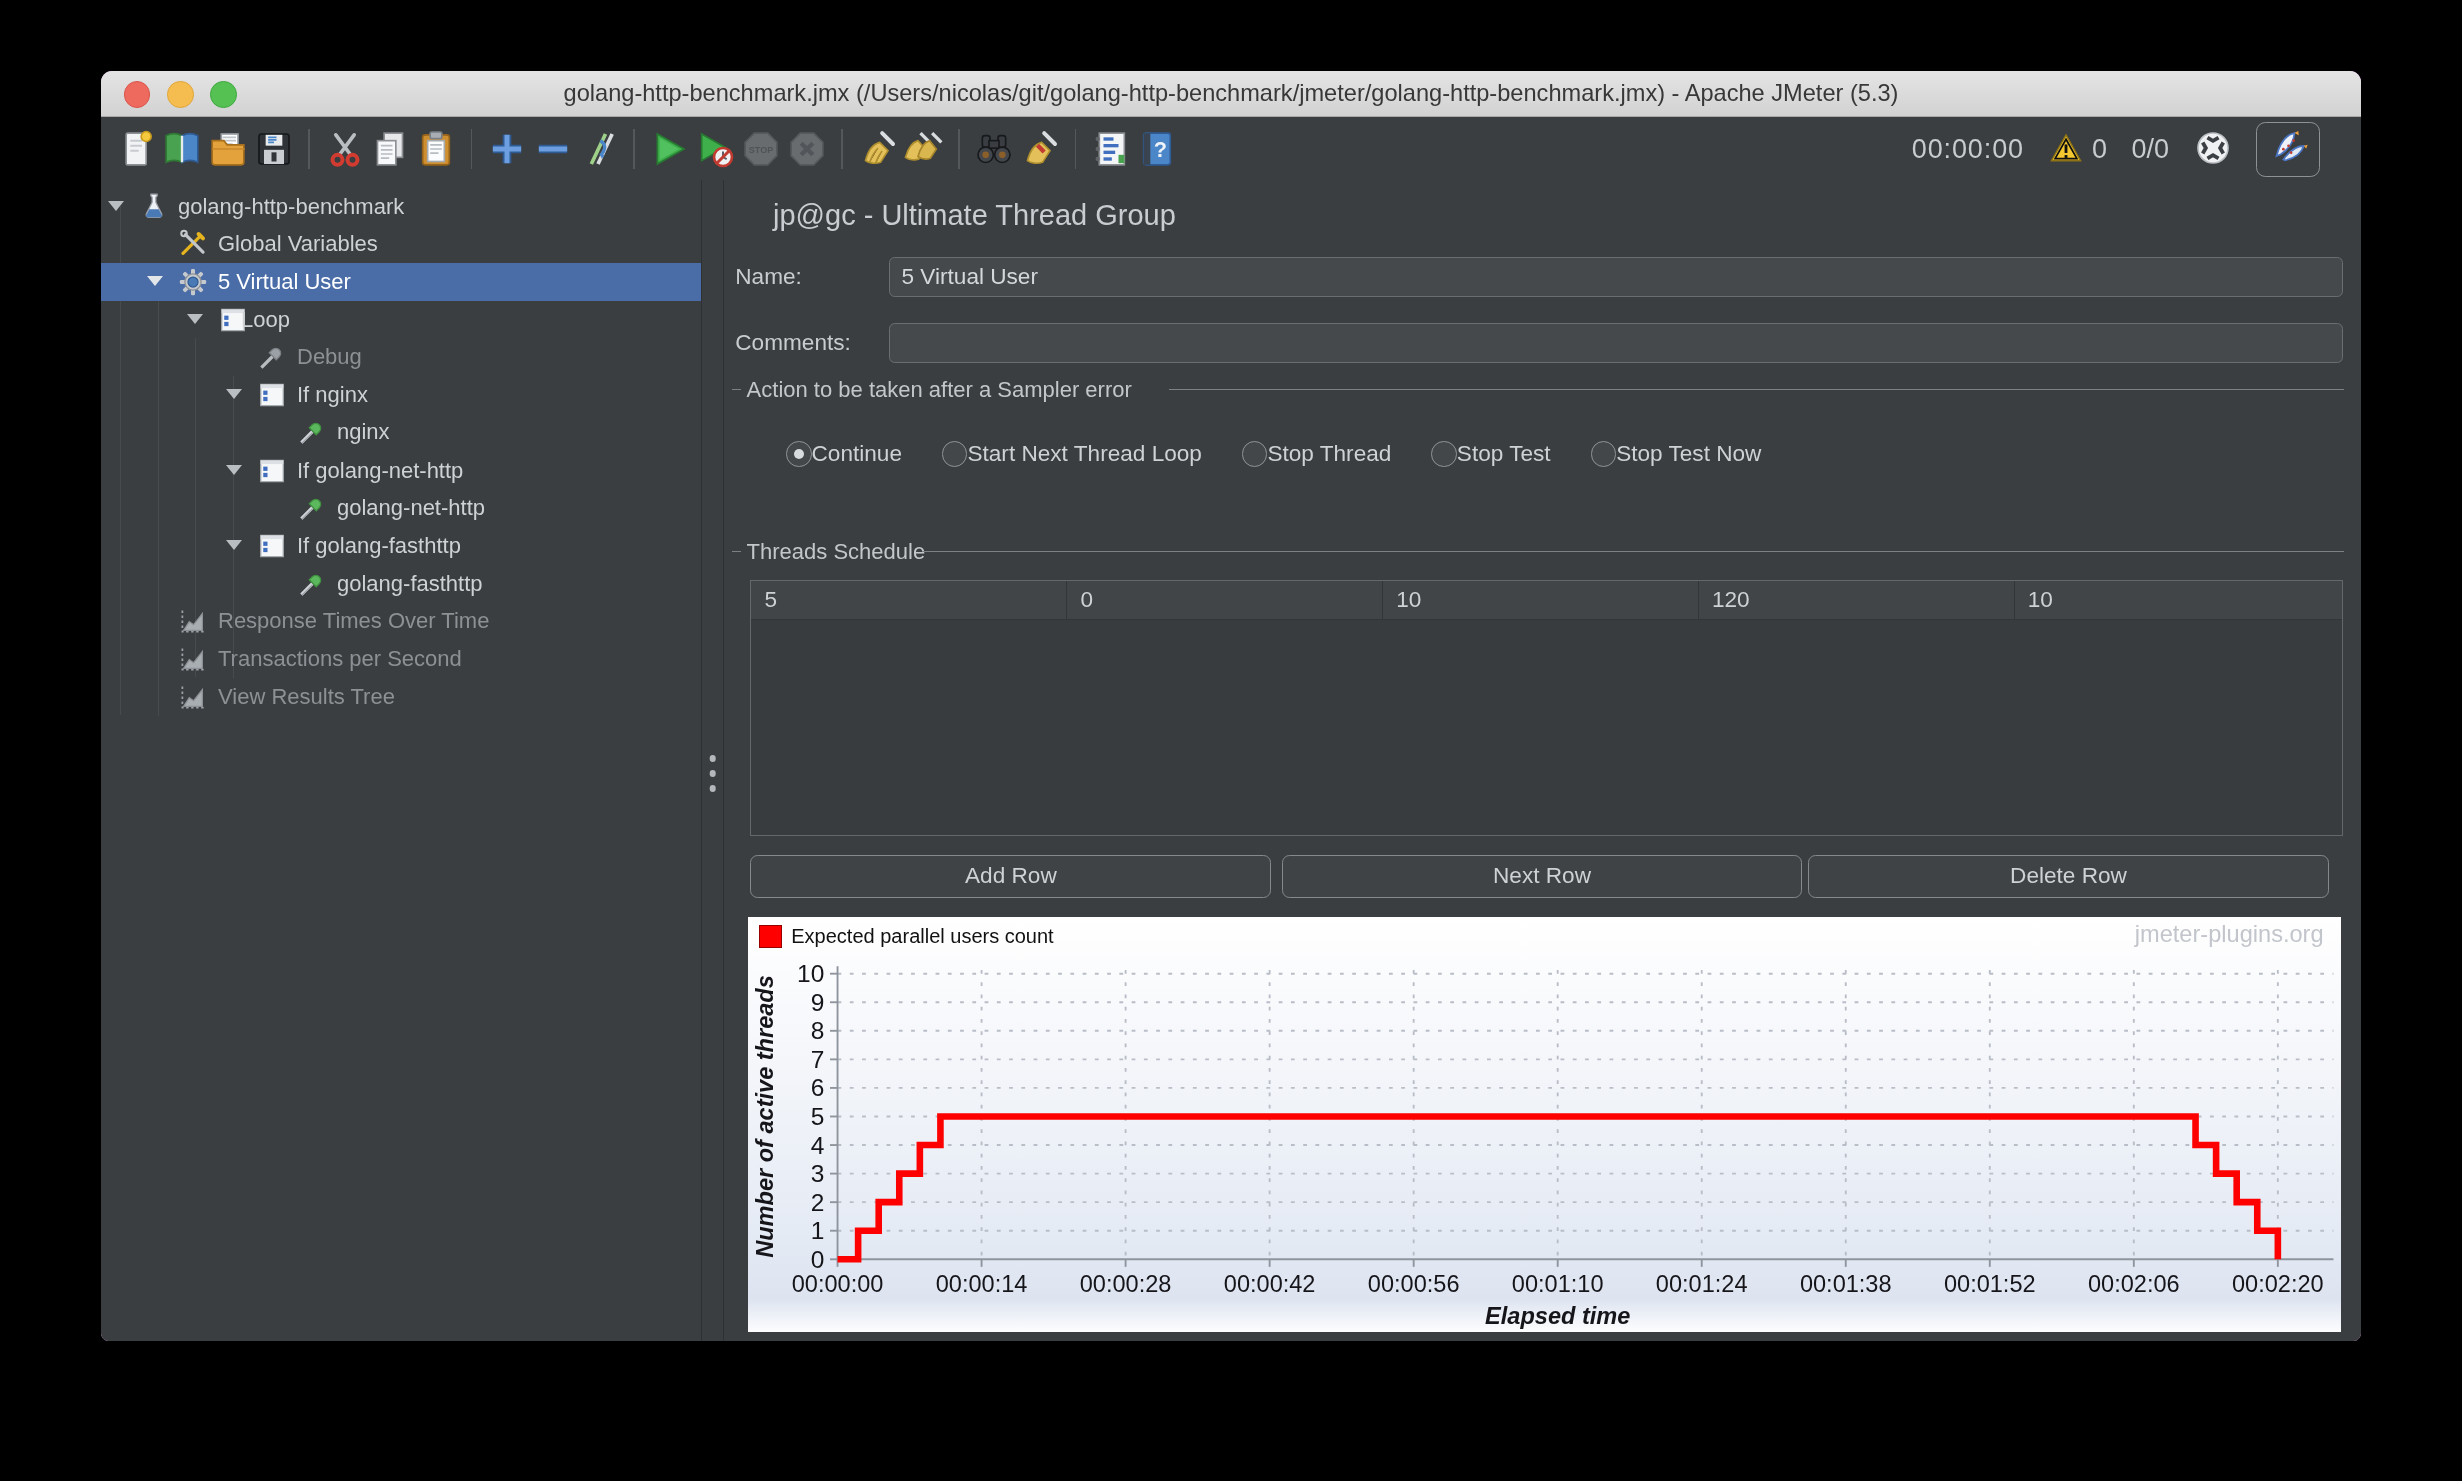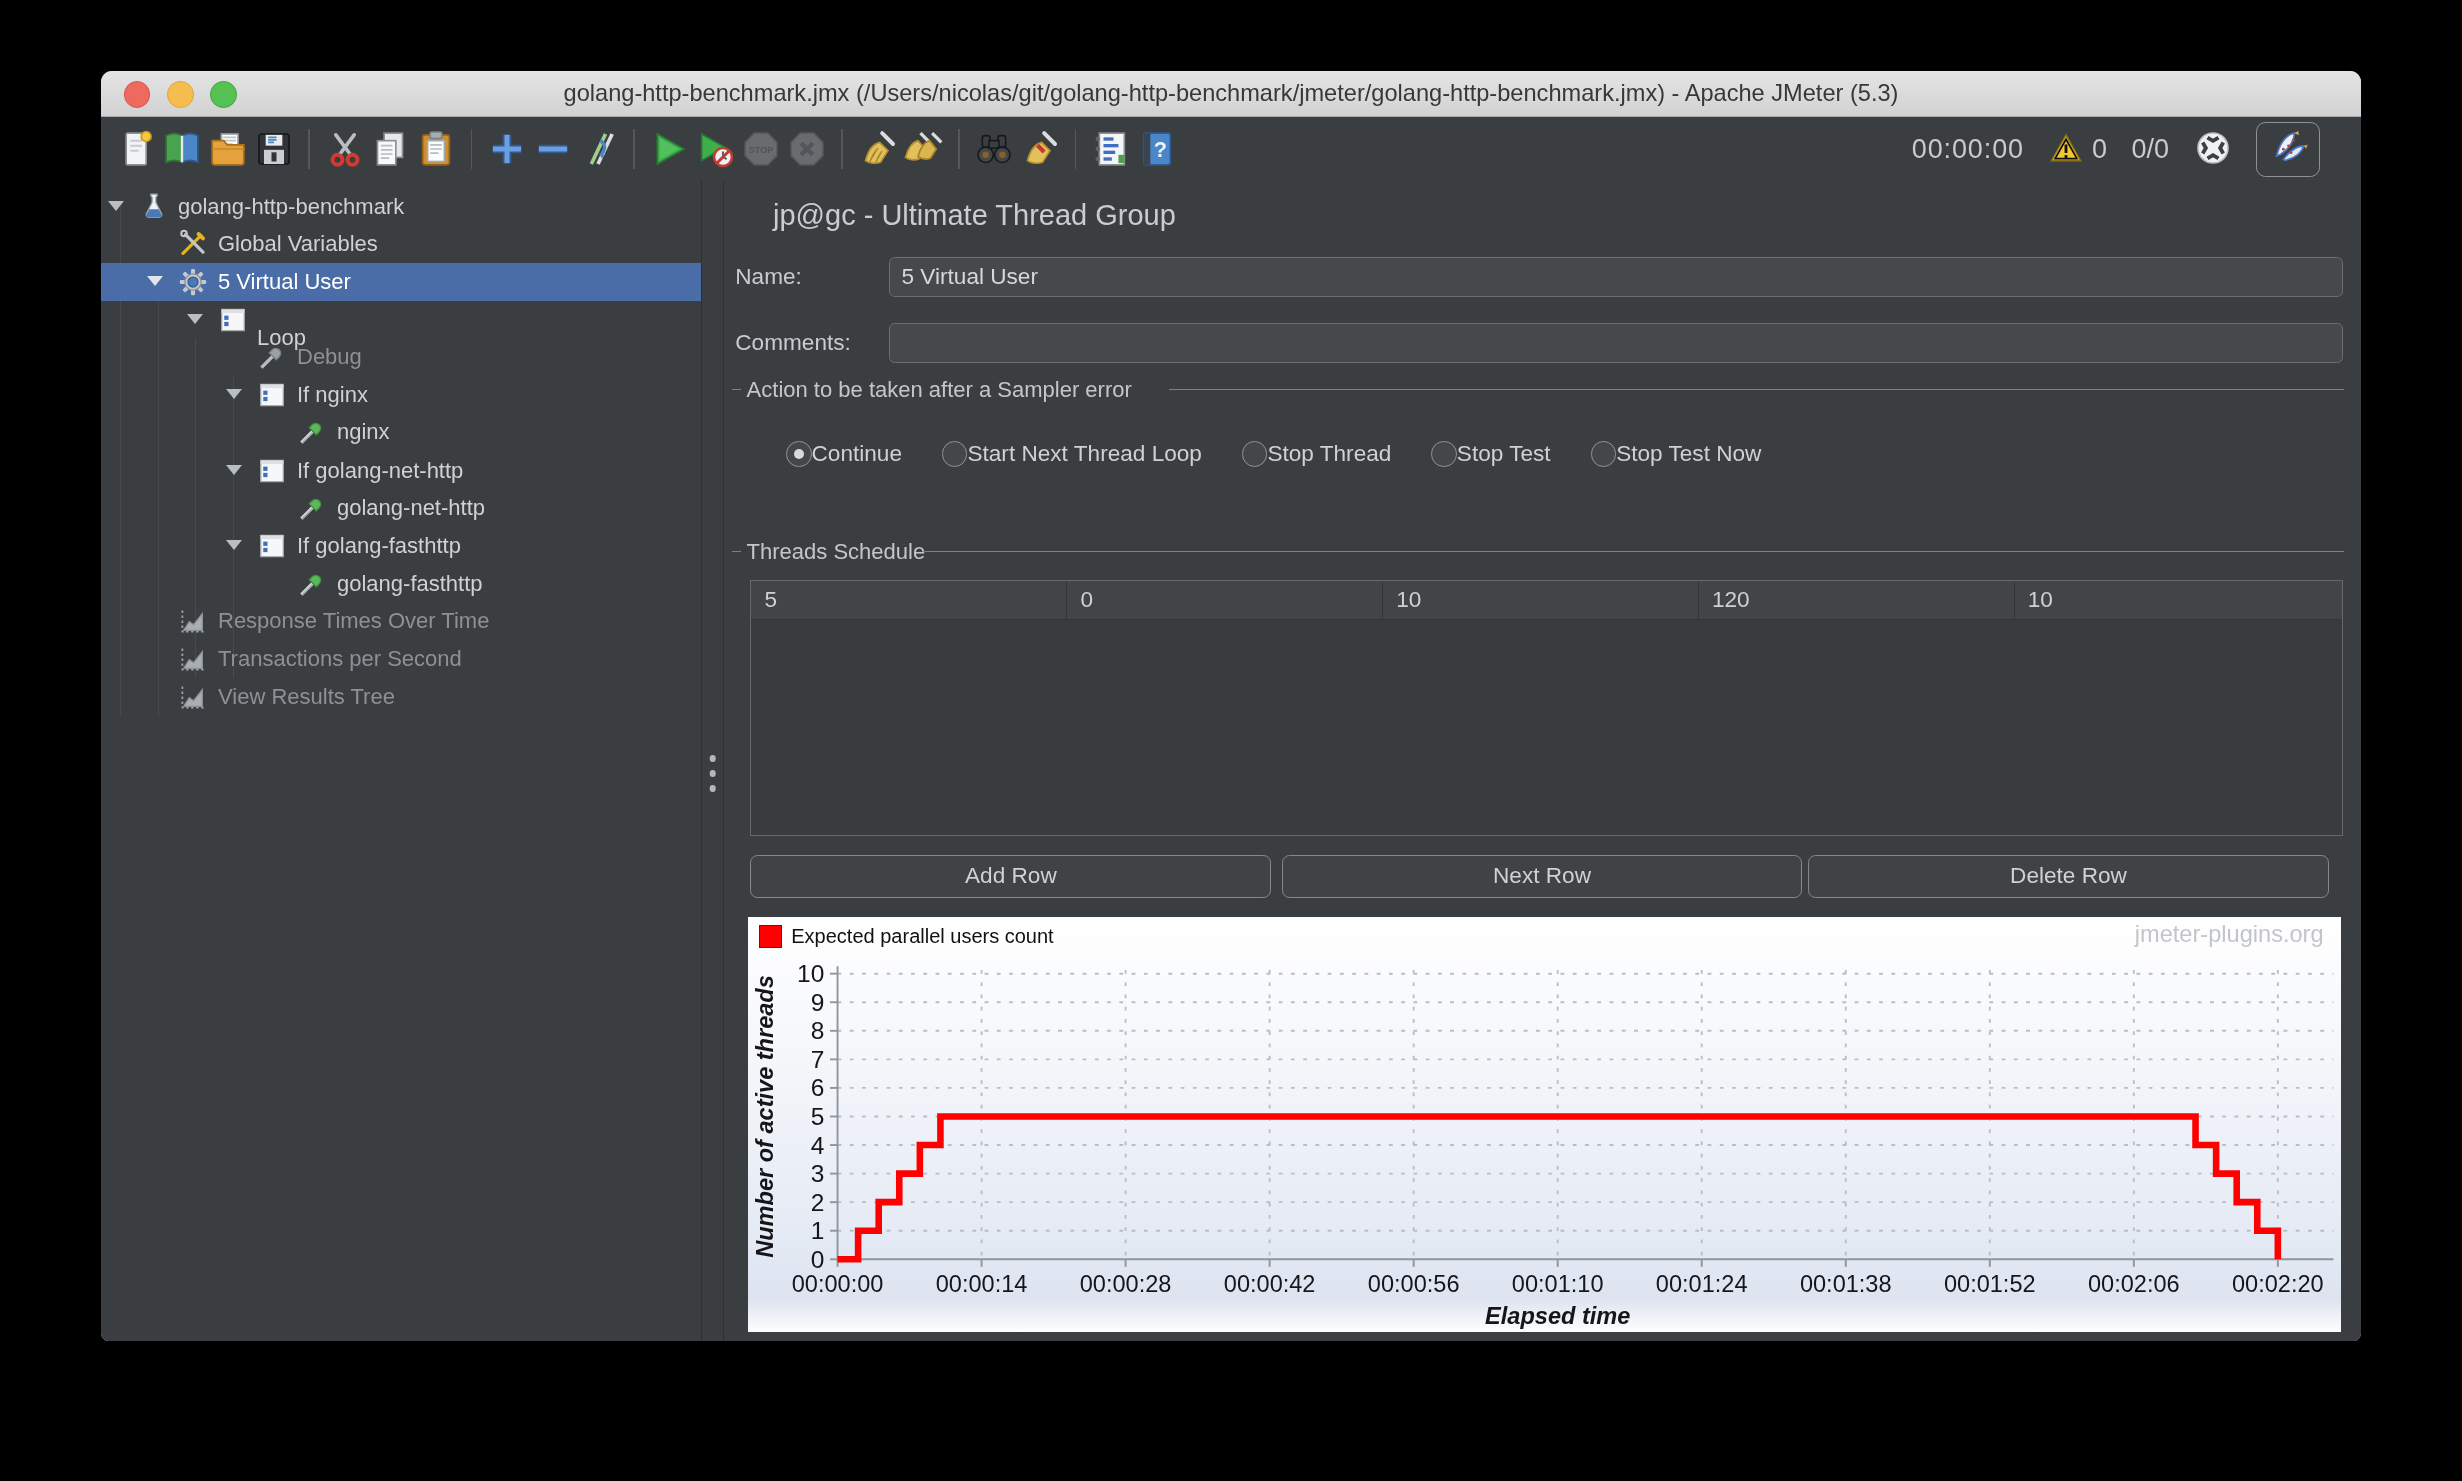--- a/index.html
+++ b/index.html
@@ -337,21 +337,21 @@
             <span class="tree-label" style="left: 117px;">5 Virtual User</span>
           </div>
           <div class="tree-row" style="top: 121px;">
             <span class="tree-arrow" style="left: 86px;"></span>
             <span class="tree-ico" style="left: 117px;"><svg viewBox="0 0 24 24">
                 <rect x="3" y="3.5" width="18" height="17" fill="#f6f7f8" stroke="#a6abb0"></rect>
                 <rect x="3" y="3.5" width="18" height="3" fill="#dde1e5"></rect>
                 <rect x="5" y="8.5" width="3.4" height="3.4" fill="#3f6fbe"></rect>
                 <rect x="5" y="13.5" width="3.4" height="3.4" fill="#3f6fbe"></rect>
               </svg></span>
-            <span class="tree-label" style="left: 156px; margin-top: 18px;">Loop</span>
+            <span class="tree-label" style="left: 140px;">Loop</span>
           </div>
           <div class="tree-row disabled" style="top: 158px;">
             <span class="tree-ico" style="left: 156px;"><svg viewBox="0 0 24 24">
                 <path d="M3.5 20.5 13 11" stroke="#b7bcc1" stroke-width="2.6"></path>
                 <path d="M12.2 6.2a4 4 0 0 1 5.6 0 4 4 0 0 1 0 5.6l-2.4 2.4-5.6-5.6z" fill="#9aa0a6" stroke="#7a7f84"></path>
               </svg></span>
             <span class="tree-label" style="left: 196px;">Debug</span>
           </div>
           <div class="tree-row" style="top: 196px;">
             <span class="tree-arrow" style="left: 125px;"></span>

